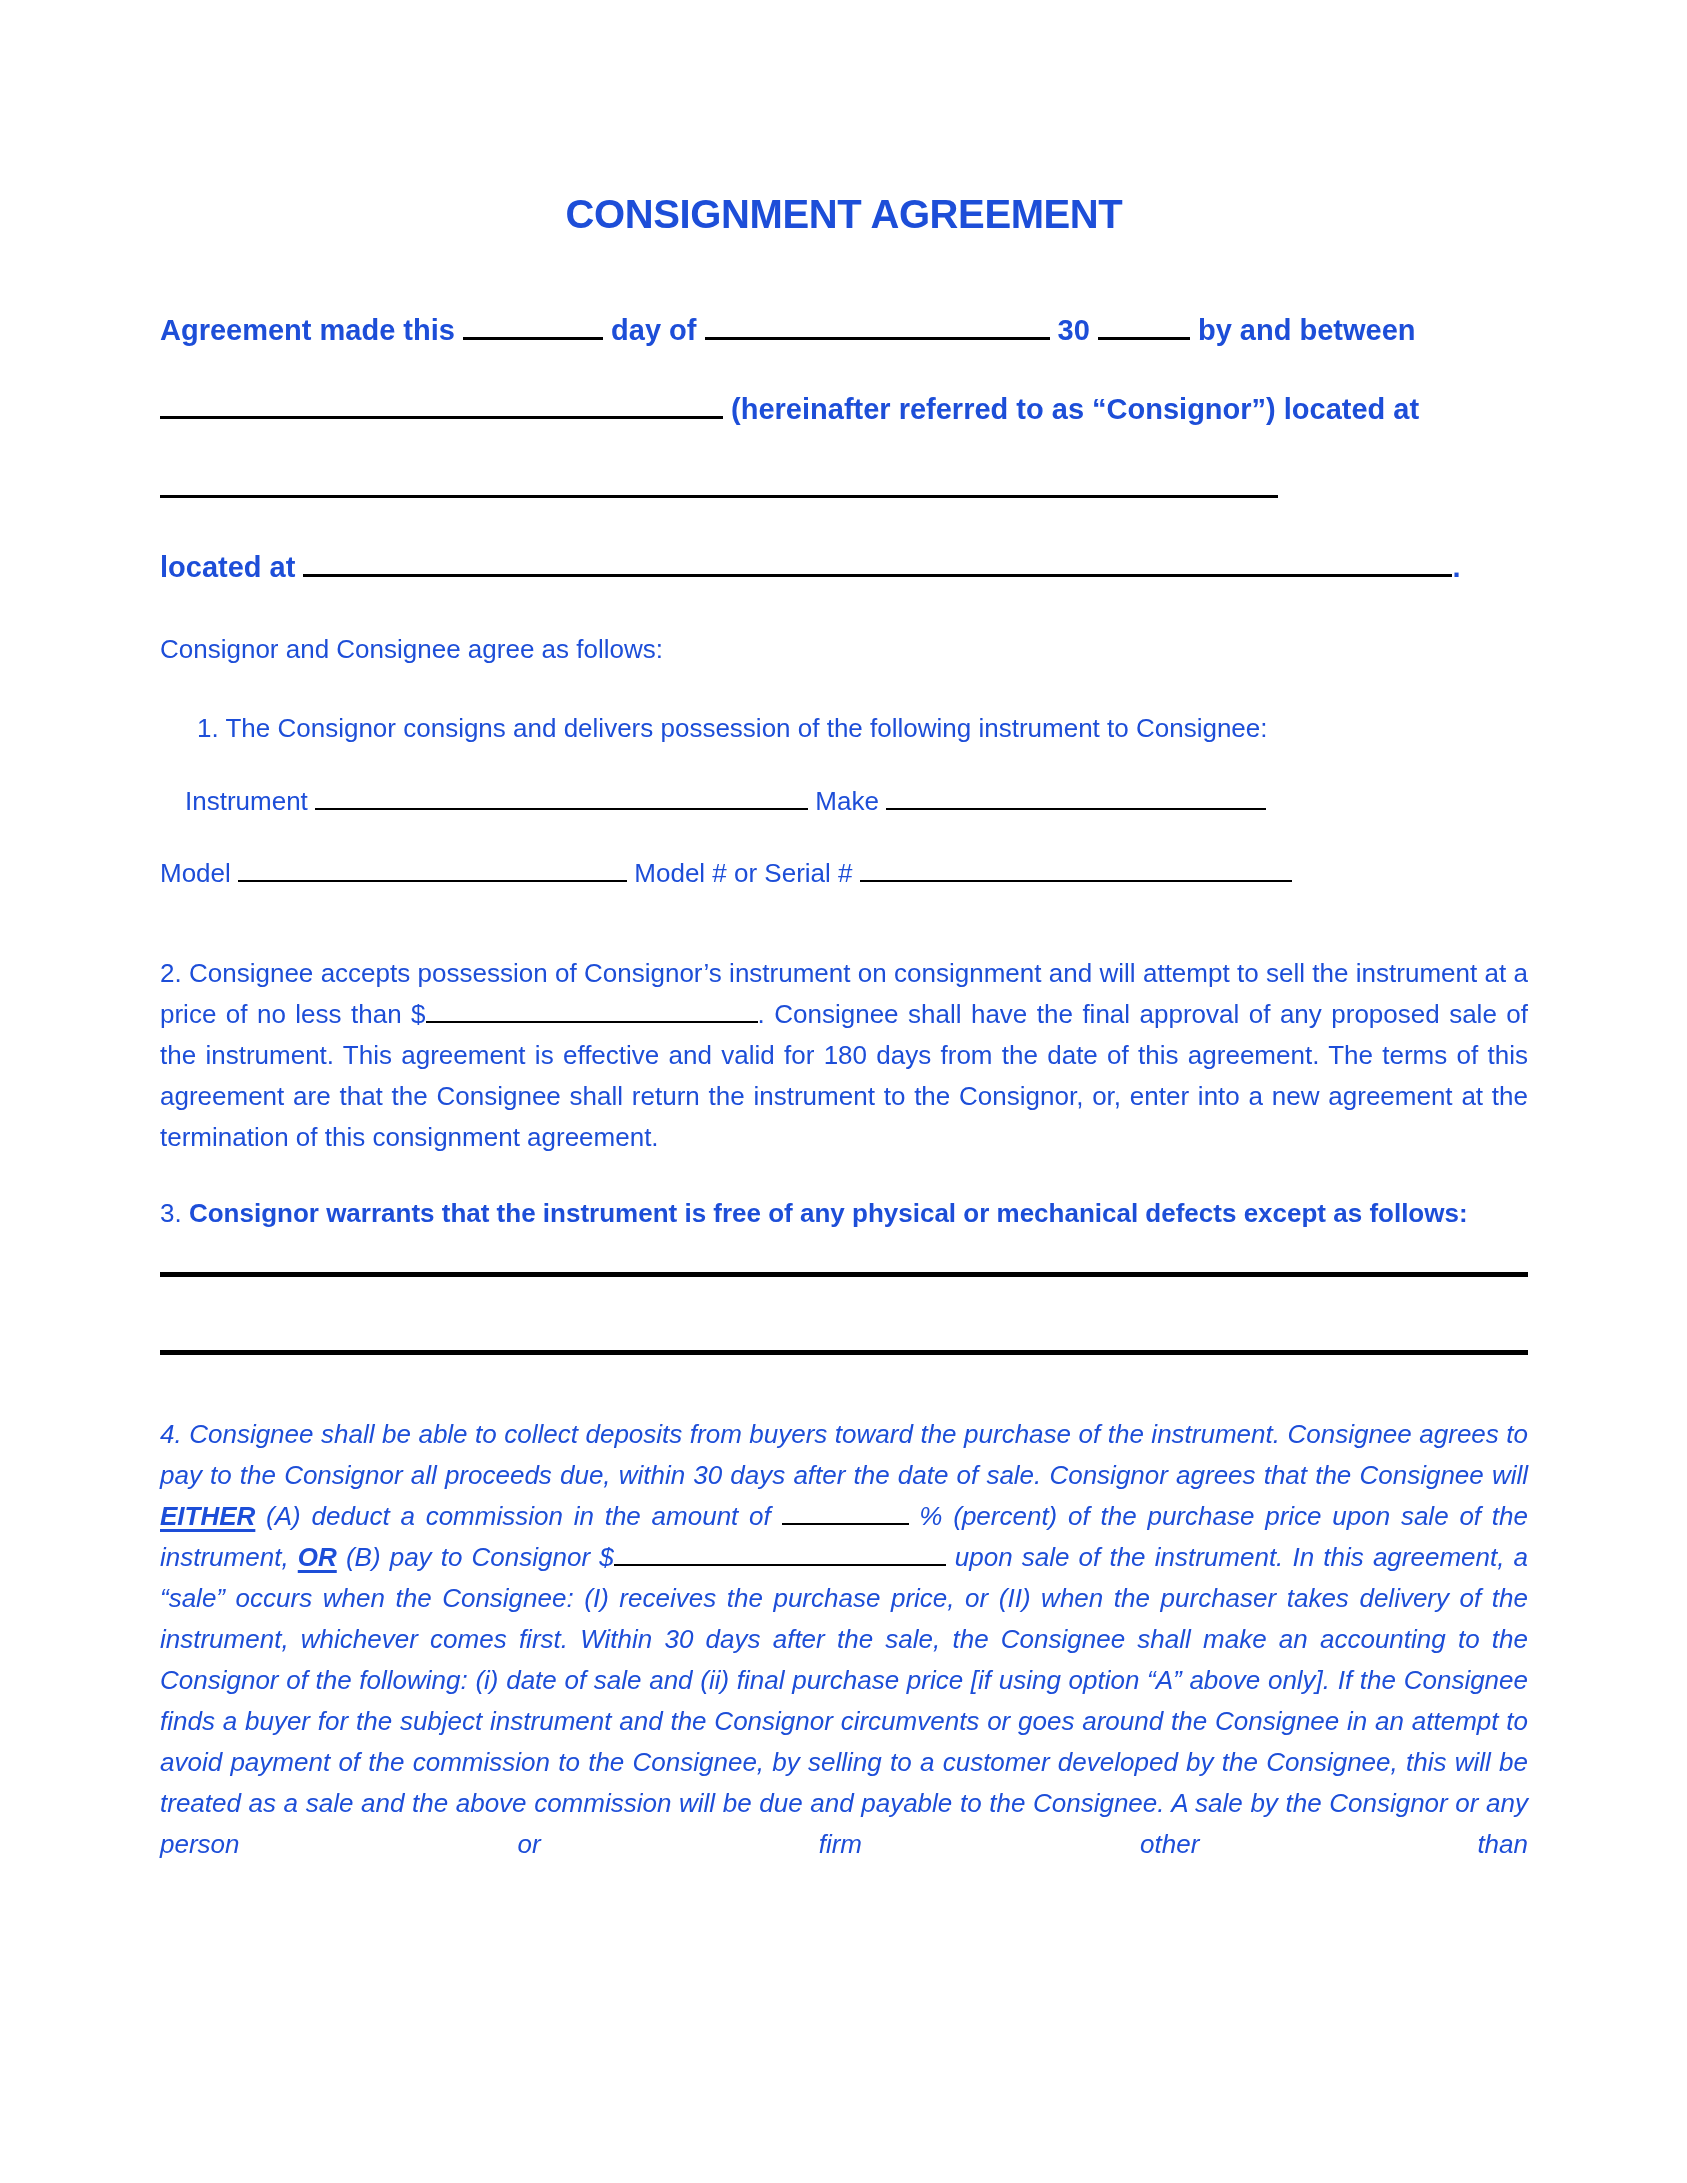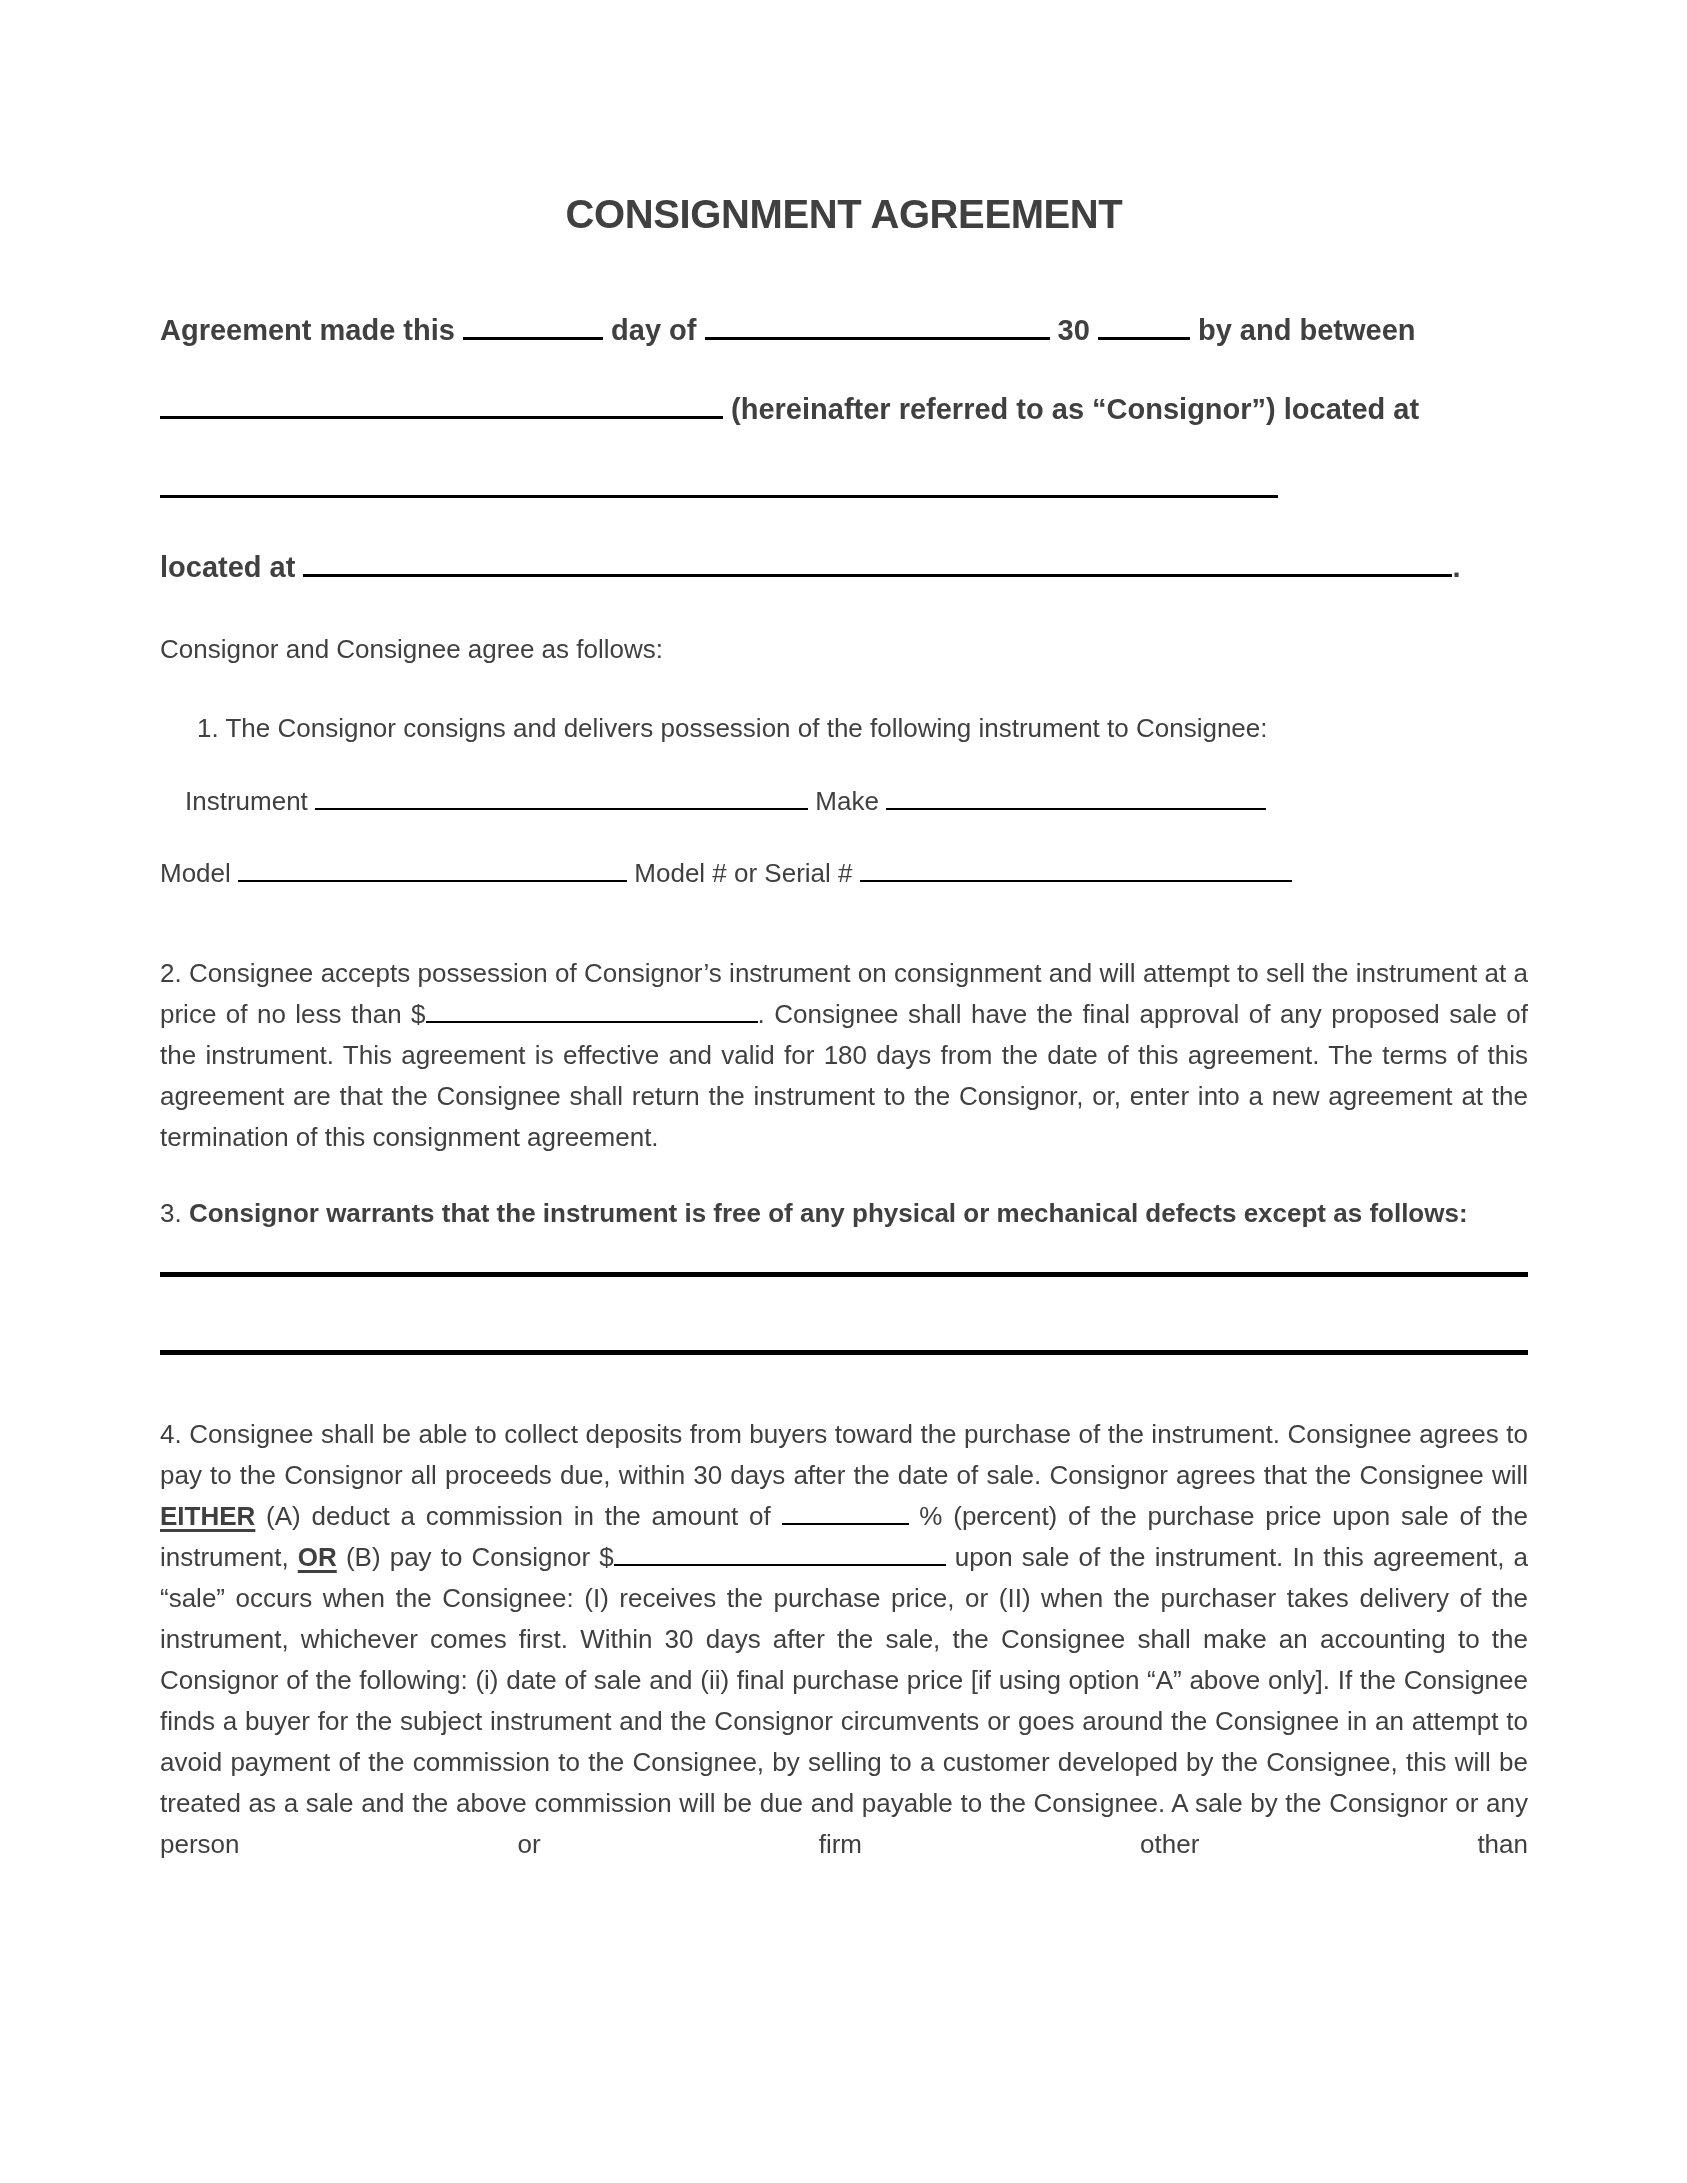--- a/index.html
+++ b/index.html
@@ -6,21 +6,21 @@
     margin: 0;
     padding: 0;
     background: #ffffff;
   }
   .page {
     position: relative;
     width: 1687px;
     height: 1888px;
     box-sizing: border-box;
     background: #ffffff;
-    color: #404040;
+    color: #1d4ed8;
     font-family: "Liberation Sans", sans-serif;
     padding: 190px 159px 0 160px;
     overflow: hidden;
   }
   
   .doc-title {
     margin: 0 0 74px 0;
     text-align: center;
     font-size: 40px;
     font-weight: bold;
@@ -73,20 +73,21 @@
     border-top: 5.2px solid #000;
     margin: 0;
     height: 0;
   }
   .rule-1 { margin-top: 38px; }
   .rule-2 { margin-top: 73px; }
   .par-4 {
     margin-top: 59px;
     text-align: justify;
     text-align-last: justify;
+    font-style: italic;
   }
   .bu {
     font-weight: bold;
     text-decoration: underline;
     text-decoration-thickness: 2.6px;
     text-underline-offset: 4.4px;
   }
   .page-number {
     margin-top: 28px;
     text-align: center;

